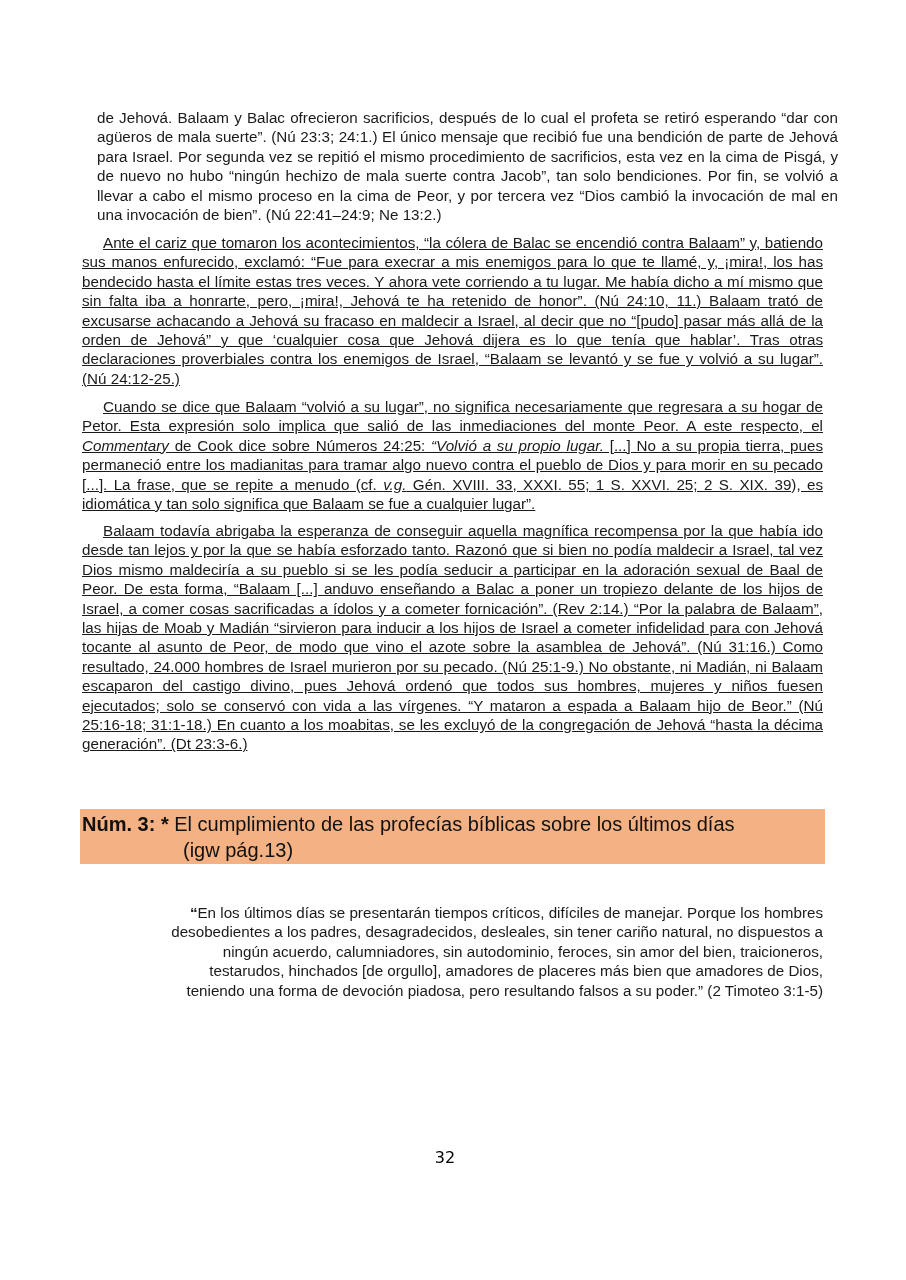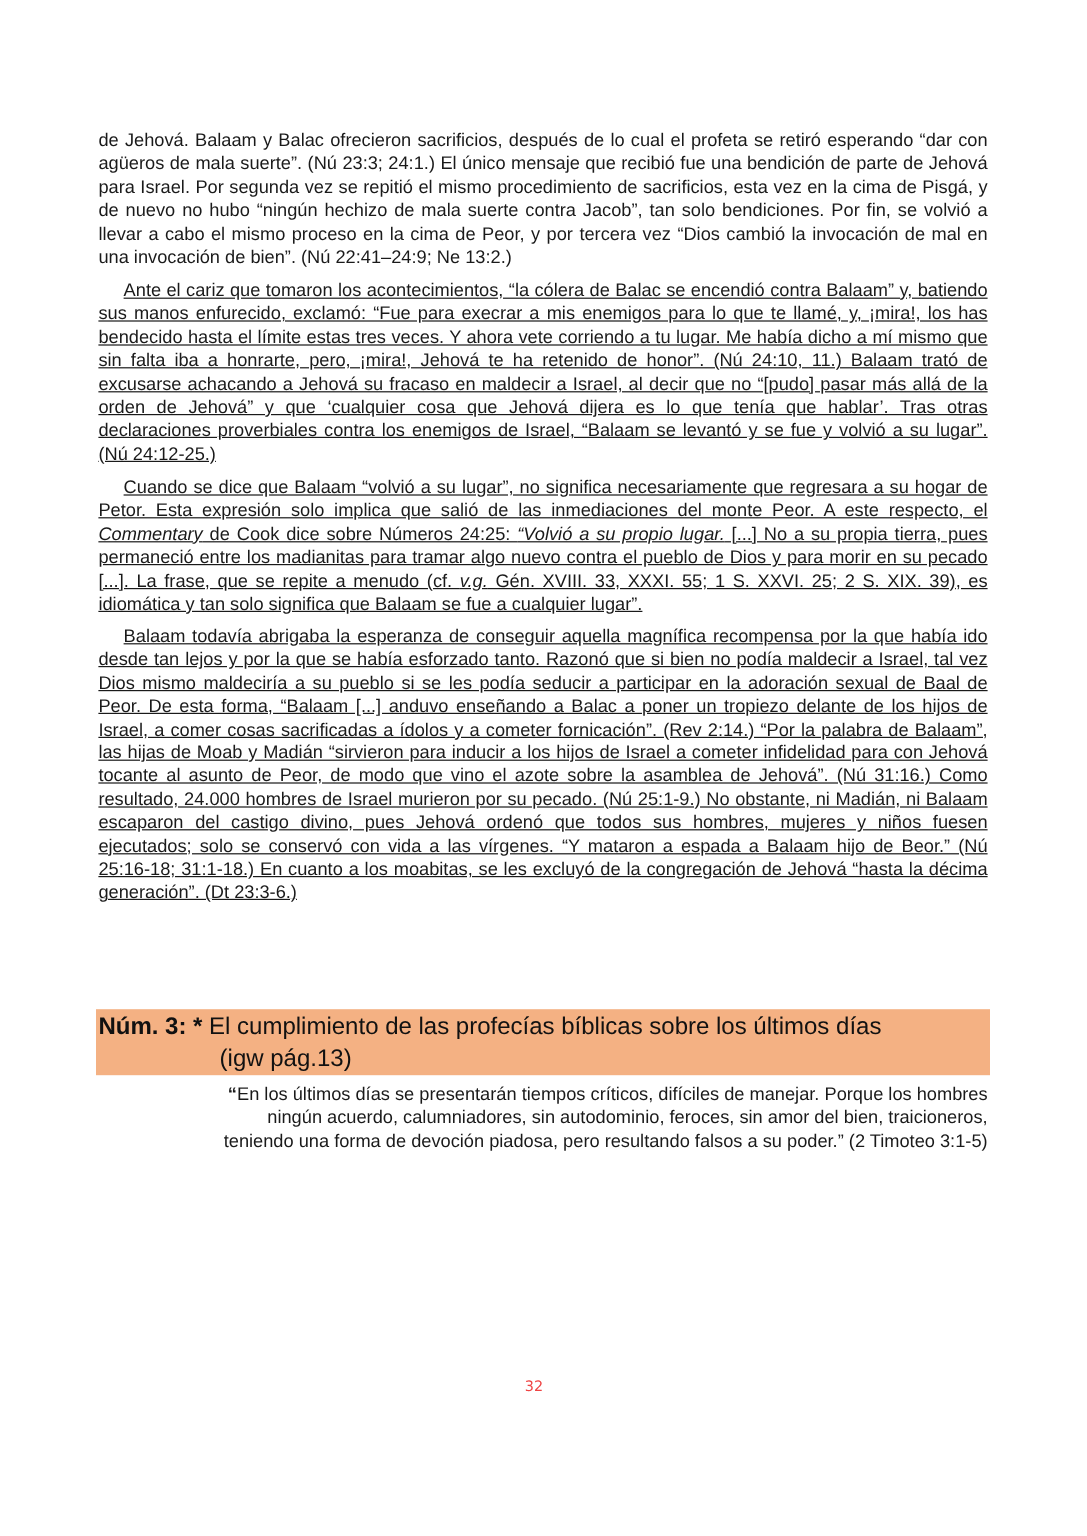--- a/index.html
+++ b/index.html
@@ -5,41 +5,41 @@
   html, body { margin: 0; padding: 0; background: #ffffff; }
   body { width: 906px; height: 1280px; position: relative; overflow: hidden; }
   .page { position: absolute; left: 0; top: 0; width: 906px; height: 1280px; background: #fff; }
   .text-block {
     position: absolute; left: 82px; width: 741px;
     font-family: "Liberation Sans", sans-serif; font-size: 15.2px; line-height: 19.4px;
     color: #1a1a1a; text-align: justify; margin: 0;
   }
   .text-block p { margin: 0; }
   .indent { text-indent: 21px; text-decoration: underline; }
-  #p1 { top: 108px; }
+  #p1 { top: 108px; margin-left: 15px; }
   #p2 { top: 233px; }
   #p3 { top: 397px; }
   #p4 { top: 521px; }
   .heading-box {
     position: absolute; left: 80px; top: 809px; width: 745px; height: 55px;
     background: #f4b183;
-    font-family: "Liberation Sans", sans-serif; font-size: 20px; line-height: 26px; color: #111; margin-top: 32px;
+    font-family: "Liberation Sans", sans-serif; font-size: 20px; line-height: 26px; color: #111;
   }
   .heading-line1 { position: absolute; left: 2px; top: 2px; white-space: nowrap; }
   .heading-line2 { position: absolute; left: 103px; top: 28px; white-space: nowrap; }
   .heading-bold { font-weight: bold; }
   .quote-block {
     position: absolute; left: 82px; top: 903px; width: 741px;
     font-family: "Liberation Sans", sans-serif; font-size: 15.2px; line-height: 19.4px;
     color: #1a1a1a; margin: 0; text-align: right;
   }
   .quote-mark { font-weight: bold; }
   .page-number {
     position: absolute; left: 0; width: 890px; top: 1148px; text-align: center;
-    font-family: "DejaVu Sans", sans-serif; font-size: 12px; color: #ef4444;
+    font-family: "DejaVu Sans", sans-serif; font-size: 16px; color: #000000;
   }
   i { font-style: italic; }
 </style>
 </head>
 <body>
 
 <div class="page">
 
   <div class="text-block" id="p1">
     <p><span>de Jehová. Balaam y Balac ofrecieron sacrificios, después de lo cual el profeta se retiró esperando “dar con agüeros de mala suerte”. (Nú 23:3; 24:1.) El único mensaje que recibió fue una bendición de parte de Jehová para Israel. Por segunda vez se repitió el mismo procedimiento de sacrificios, esta vez en la cima de Pisgá, y de nuevo no hubo “ningún hechizo de mala suerte contra Jacob”, tan solo bendiciones. Por fin, se volvió a llevar a cabo el mismo proceso en la cima de Peor, y por tercera vez “Dios cambió la invocación de mal en una invocación de bien”. (Nú 22:41–24:9; Ne 13:2.)</span></p>
@@ -57,19 +57,21 @@
     <p class="indent"><span>Balaam todavía abrigaba la esperanza de conseguir aquella magnífica recompensa por la que había ido desde tan lejos y por la que se había esforzado tanto. Razonó que si bien no podía maldecir a Israel, tal vez Dios mismo maldeciría a su pueblo si se les podía seducir a participar en la adoración sexual de Baal de Peor. De esta forma, “Balaam [...] anduvo enseñando a Balac a poner un tropiezo delante de los hijos de Israel, a comer cosas sacrificadas a ídolos y a cometer fornicación”. (Rev 2:14.) “Por la palabra de Balaam”, las hijas de Moab y Madián “sirvieron para inducir a los hijos de Israel a cometer infidelidad para con Jehová tocante al asunto de Peor, de modo que vino el azote sobre la asamblea de Jehová”. (Nú 31:16.) Como resultado, 24.000 hombres de Israel murieron por su pecado. (Nú 25:1-9.) No obstante, ni Madián, ni Balaam escaparon del castigo divino, pues Jehová ordenó que todos sus hombres, mujeres y niños fuesen ejecutados; solo se conservó con vida a las vírgenes. “Y mataron a espada a Balaam hijo de Beor.” (Nú 25:16-18; 31:1-18.) En cuanto a los moabitas, se les excluyó de la congregación de Jehová “hasta la décima generación”. (Dt 23:3-6.)</span></p>
   </div>
 
   <div class="heading-box">
     <div class="heading-line1"><span class="heading-bold">Núm. 3: *</span><span> El cumplimiento de las profecías bíblicas sobre los últimos días</span></div>
     <div class="heading-line2">(igw pág.13)</div>
   </div>
 
   <div class="quote-block">
     <div><span class="quote-mark">“</span><span>En los últimos días se presentarán tiempos críticos, difíciles de manejar. Porque los hombres</span></div>
+    <div>desobedientes a los padres, desagradecidos, desleales, sin tener cariño natural, no dispuestos a</div>
     <div>ningún acuerdo, calumniadores, sin autodominio, feroces, sin amor del bien, traicioneros,</div>
+    <div>testarudos, hinchados [de orgullo], amadores de placeres más bien que amadores de Dios,</div>
     <div>teniendo una forma de devoción piadosa, pero resultando falsos a su poder.” (2 Timoteo 3:1-5)</div>
   </div>
 
   <div class="page-number">32</div>
 
 </div>
 
 </body></html>

